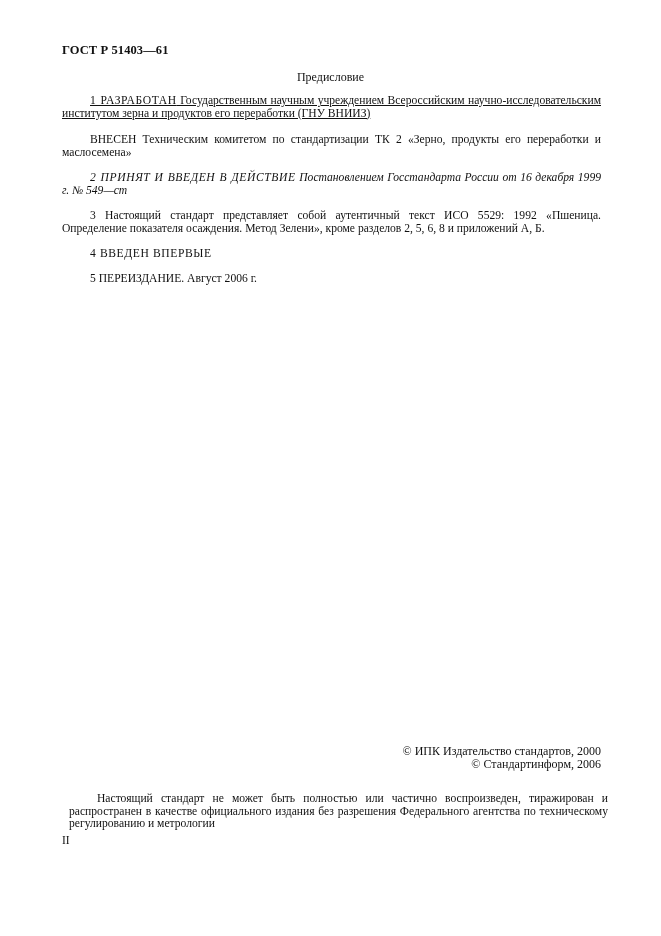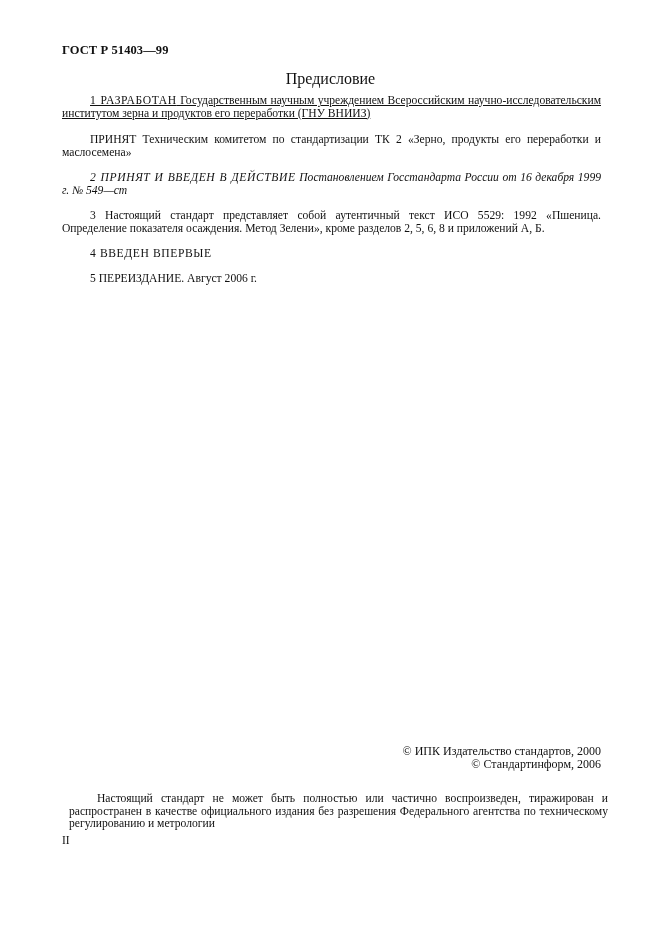--- a/index.html
+++ b/index.html
@@ -28,21 +28,21 @@
       font-weight: bold;
       font-size: 12.5px;
       letter-spacing: 0.1px;
     }
     .heading {
       position: absolute;
       left: 0;
       width: 661px;
       top: 70px;
       text-align: center;
-      font-size: 16px;
+      font-size: 12px;
     }
     .body-block {
       position: absolute;
       left: 62px;
       width: 539px;
       font-size: 11.6px;
       line-height: 12.6px;
     }
     .para {
       position: absolute;
@@ -80,30 +80,30 @@
       top: 834px;
       font-size: 11.5px;
       font-family: Liberation Serif, serif;
     }
   </style>
 </head>
 <body>
 
 <div class="page">
 
-  <div class="doc-code">ГОСТ Р 51403—99</div>
+  <div class="doc-code">ГОСТ Р 51403—61</div>
 
   <div class="heading">Предисловие</div>
 
   <div class="body-block" style="top:95px;">
     <p class="para" style="top:0px;text-decoration:underline;">
       <span class="caps">1 РАЗРАБОТАН</span><span> Государственным научным учреждением Всероссийским научно-исследовательским институтом зерна и продуктов его переработки (ГНУ ВНИИЗ)</span>
     </p>
     <p class="para" style="top:39px;">
-      <span>ПРИНЯТ</span><span> Техническим комитетом по стандартизации ТК 2 «Зерно, продукты его переработки и маслосемена»</span>
+      <span>ВНЕСЕН</span><span> Техническим комитетом по стандартизации ТК 2 «Зерно, продукты его переработки и маслосемена»</span>
     </p>
     <p class="para" style="top:77px;font-style:italic;">
       <span class="caps">2 ПРИНЯТ И ВВЕДЕН В ДЕЙСТВИЕ</span><span> Постановлением Госстандарта России от 16 декабря 1999 г. № 549—ст</span>
     </p>
     <p class="para" style="top:115px;">
       <span></span><span>3 Настоящий стандарт представляет собой аутентичный текст ИСО 5529: 1992 «Пшеница. Определение показателя осаждения. Метод Зелени», кроме разделов 2, 5, 6, 8 и приложений А, Б.</span>
     </p>
     <p class="para" style="top:153px;">
       <span class="caps">4 ВВЕДЕН ВПЕРВЫЕ</span><span></span>
     </p>

